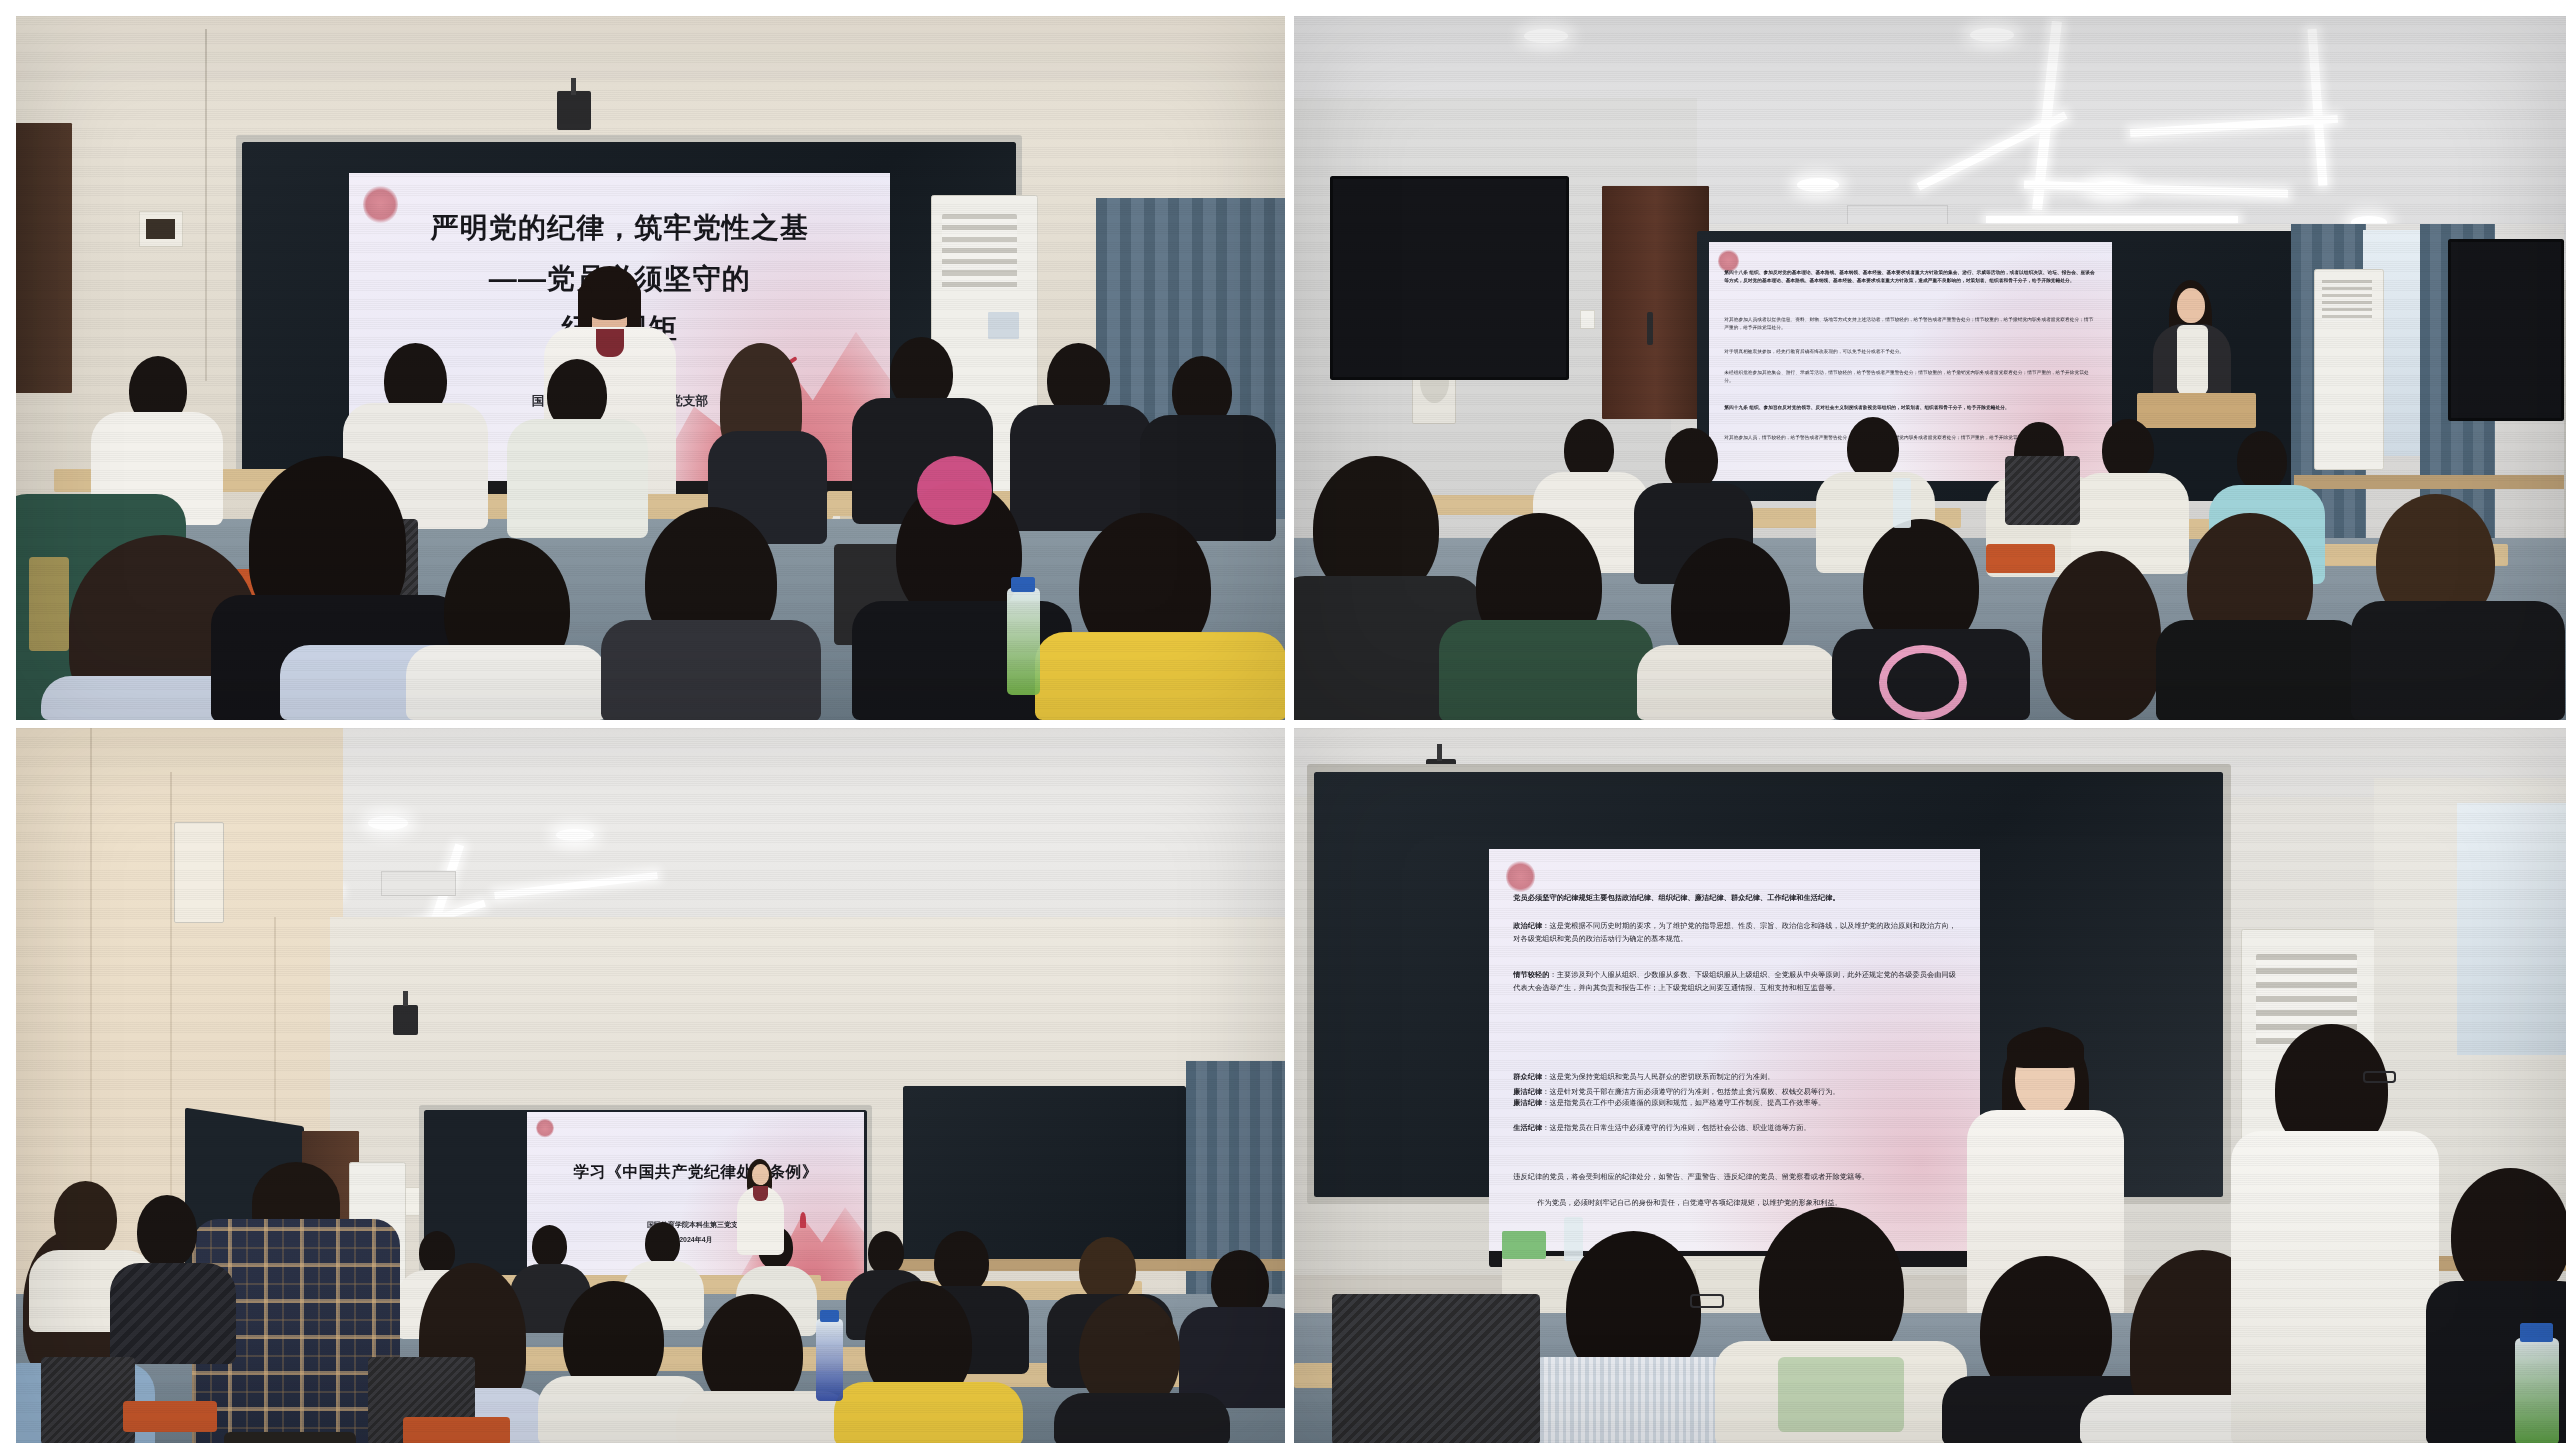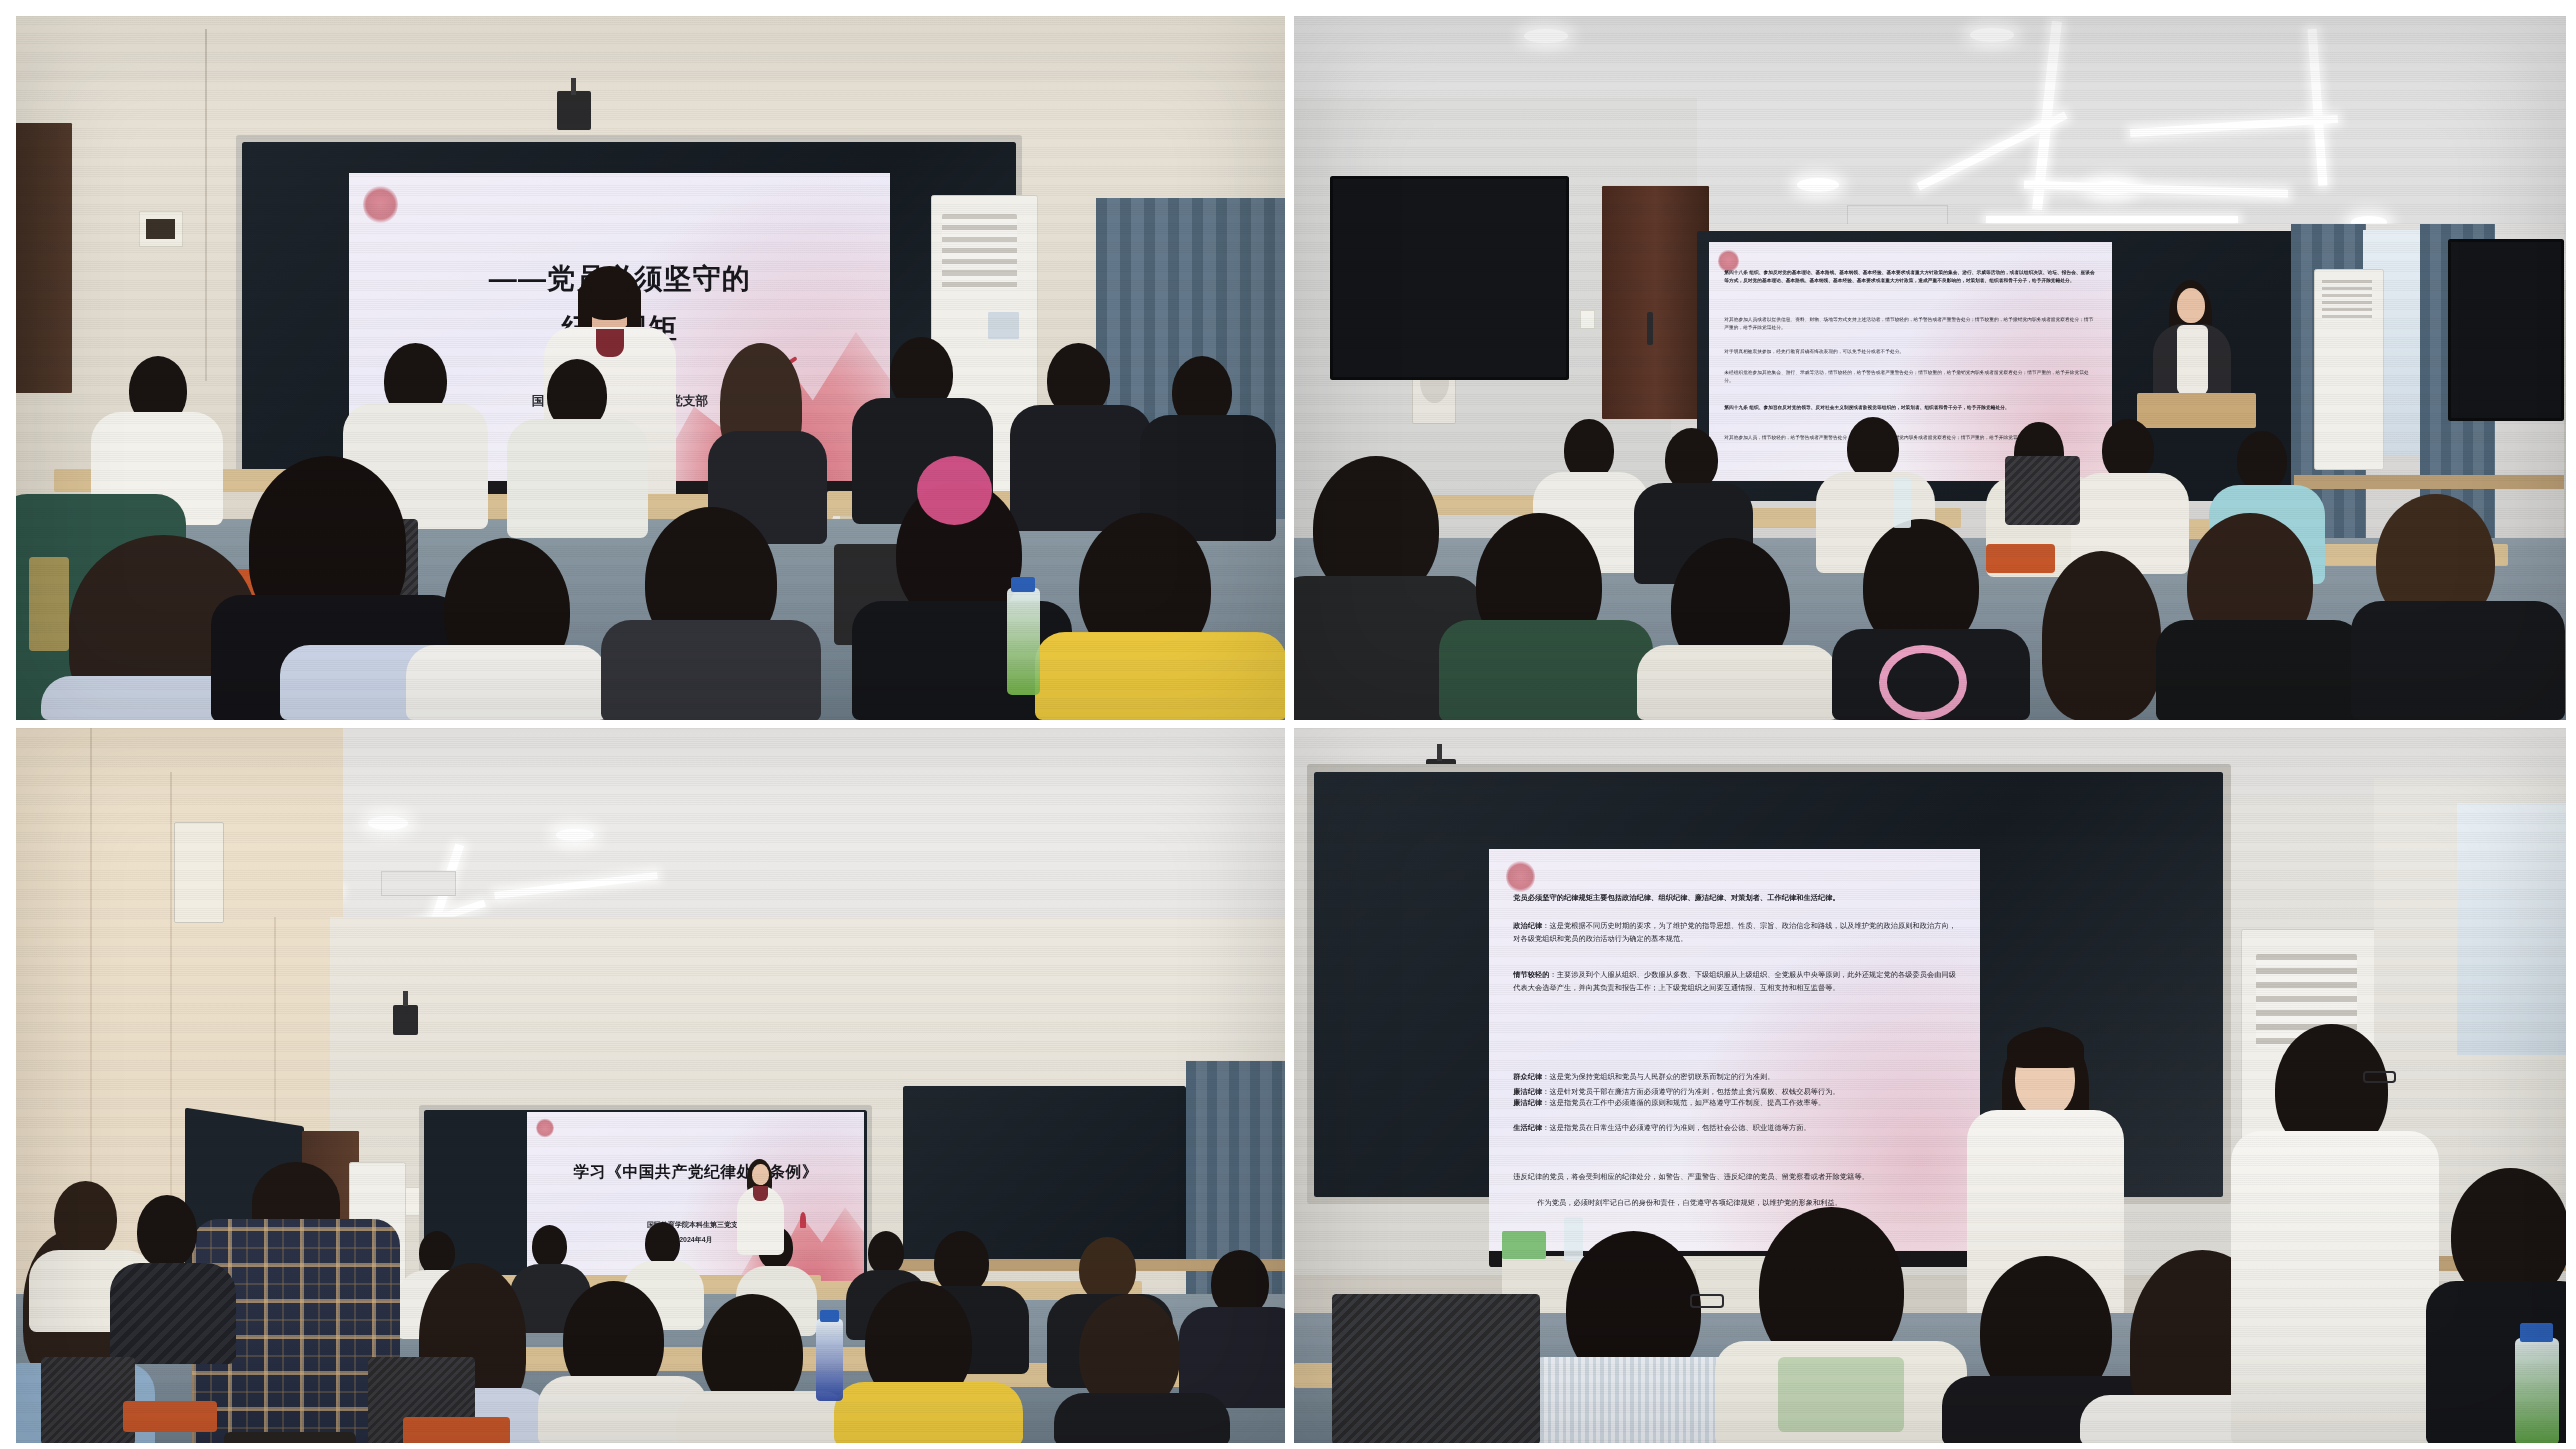--- a/index.html
+++ b/index.html
@@ -96,20 +96,21 @@
     <div class="board" style="left:226px;top:126px;width:774px;height:340px;background:linear-gradient(135deg,#1d242b,#141a20 60%,#222a31);"></div>
 
     <div class="projector" style="left:541px;top:75px;width:34px;height:39px;"></div>
     <div style="position:absolute;left:555px;top:62px;width:5px;height:16.4px;background:#3a3a3c;"></div>
 
     <div class="slide" style="left:333px;top:157px;width:541px;height:308px;">
       <div class="seal" style="left:14px;top:11.3px;width:35px;height:39px;"></div>
       <div class="mountain" style="right:-25px;bottom:-12.6px;width:270px;height:208px;"></div>
       <div class="climber" style="right:101px;bottom:94px;width:11.3px;height:29px;border-radius:50% 50% 12% 12%;"></div>
       <div class="climber" style="right:92px;bottom:117px;width:16.4px;height:4.4px;transform:rotate(-34deg);border-radius:2.5px;"></div>
+      <div class="s-title" style="top:36px;font-size:28px;">严明党的纪律，筑牢党性之基</div>
       <div class="s-title" style="top:87px;font-size:28px;">——党员必须坚守的</div>
       <div class="s-title" style="top:137px;font-size:28px;">纪律规矩</div>
       <div class="s-sub" style="top:220px;font-size:12.6px;font-weight:bold;">国际教育学院本科生第三党支部</div>
       <div class="s-sub" style="top:245px;font-size:12.6px;font-weight:bold;">2024年4月</div>
     </div>
 
     <div style="position:absolute;left:333px;top:465px;width:541px;height:14px;background:#1a1a1c;border-radius:0 0 3.1px 3.1px;"></div>
 
     <div style="position:absolute;left:730px;top:478px;width:189px;height:75px;background:#d9cdb4;border-radius:2.5px;"></div>
     <div style="position:absolute;left:384px;top:479px;width:440px;height:101px;background:#ece8df;"></div>
@@ -396,21 +397,21 @@
     <div class="ceiling" style="left:0;top:0;width:100%;height:94px;background:linear-gradient(180deg,#efeeec,#e2e1df);"></div>
     <div class="wall" style="left:0;top:69px;width:100%;height:478px;background:linear-gradient(180deg,#e7e5e0,#d8d6d0);"></div>
     <div class="projector" style="left:132px;top:31px;width:30px;height:35px;"></div>
     <div style="position:absolute;left:143px;top:16.4px;width:5px;height:16.4px;background:#3a3a3c;"></div>
 
     <div class="boardframe" style="left:12.6px;top:36px;width:924px;height:440px;"></div>
     <div class="board" style="left:20px;top:44px;width:909px;height:425px;background:linear-gradient(135deg,#222930,#161c22 55%,#272e35);"></div>
 
     <div class="slide" style="left:195px;top:121px;width:491px;height:403px;">
       <div class="seal" style="left:16.4px;top:11.3px;width:29px;height:33px;"></div>
-      <div class="s-body" style="left:24px;top:43px;width:447px;font-size:7.2px;font-weight:bold;line-height:1.7;">党员必须坚守的纪律规矩主要包括政治纪律、组织纪律、廉洁纪律、对策划者、工作纪律和生活纪律。</div>
+      <div class="s-body" style="left:24px;top:43px;width:447px;font-size:7.2px;font-weight:bold;line-height:1.7;">党员必须坚守的纪律规矩主要包括政治纪律、组织纪律、廉洁纪律、群众纪律、工作纪律和生活纪律。</div>
       <div class="s-body" style="left:24px;top:70px;width:447px;font-size:7.2px;line-height:1.85;">
         <b>政治纪律</b><span>：</span><span>这是党根据不同历史时期的要求，为了维护党的指导思想、性质、宗旨、政治信念和路线，以及维护党的政治原则和政治方向，对各级党组织和党员的政治活动行为确定的基本规范。</span>
       </div>
       <div class="s-body" style="left:24px;top:119px;width:447px;font-size:7.2px;line-height:1.85;">
         <b>情节较轻的</b><span>：</span><span>主要涉及到个人服从组织、少数服从多数、下级组织服从上级组织、全党服从中央等原则，此外还规定党的各级委员会由同级代表大会选举产生，并向其负责和报告工作；上下级党组织之间要互通情报、互相支持和相互监督等。</span>
       </div>
       <div class="s-body" style="left:24px;top:196px;width:447px;font-size:7.2px;line-height:1.85;margin-top:40px;">
         <b>廉洁纪律</b><span>：</span><span>这是针对党员干部在廉洁方面必须遵守的行为准则，包括禁止贪污腐败、权钱交易等行为。</span>
       </div>
       <div class="s-body" style="left:24px;top:221px;width:447px;font-size:7.2px;line-height:1.85;">

